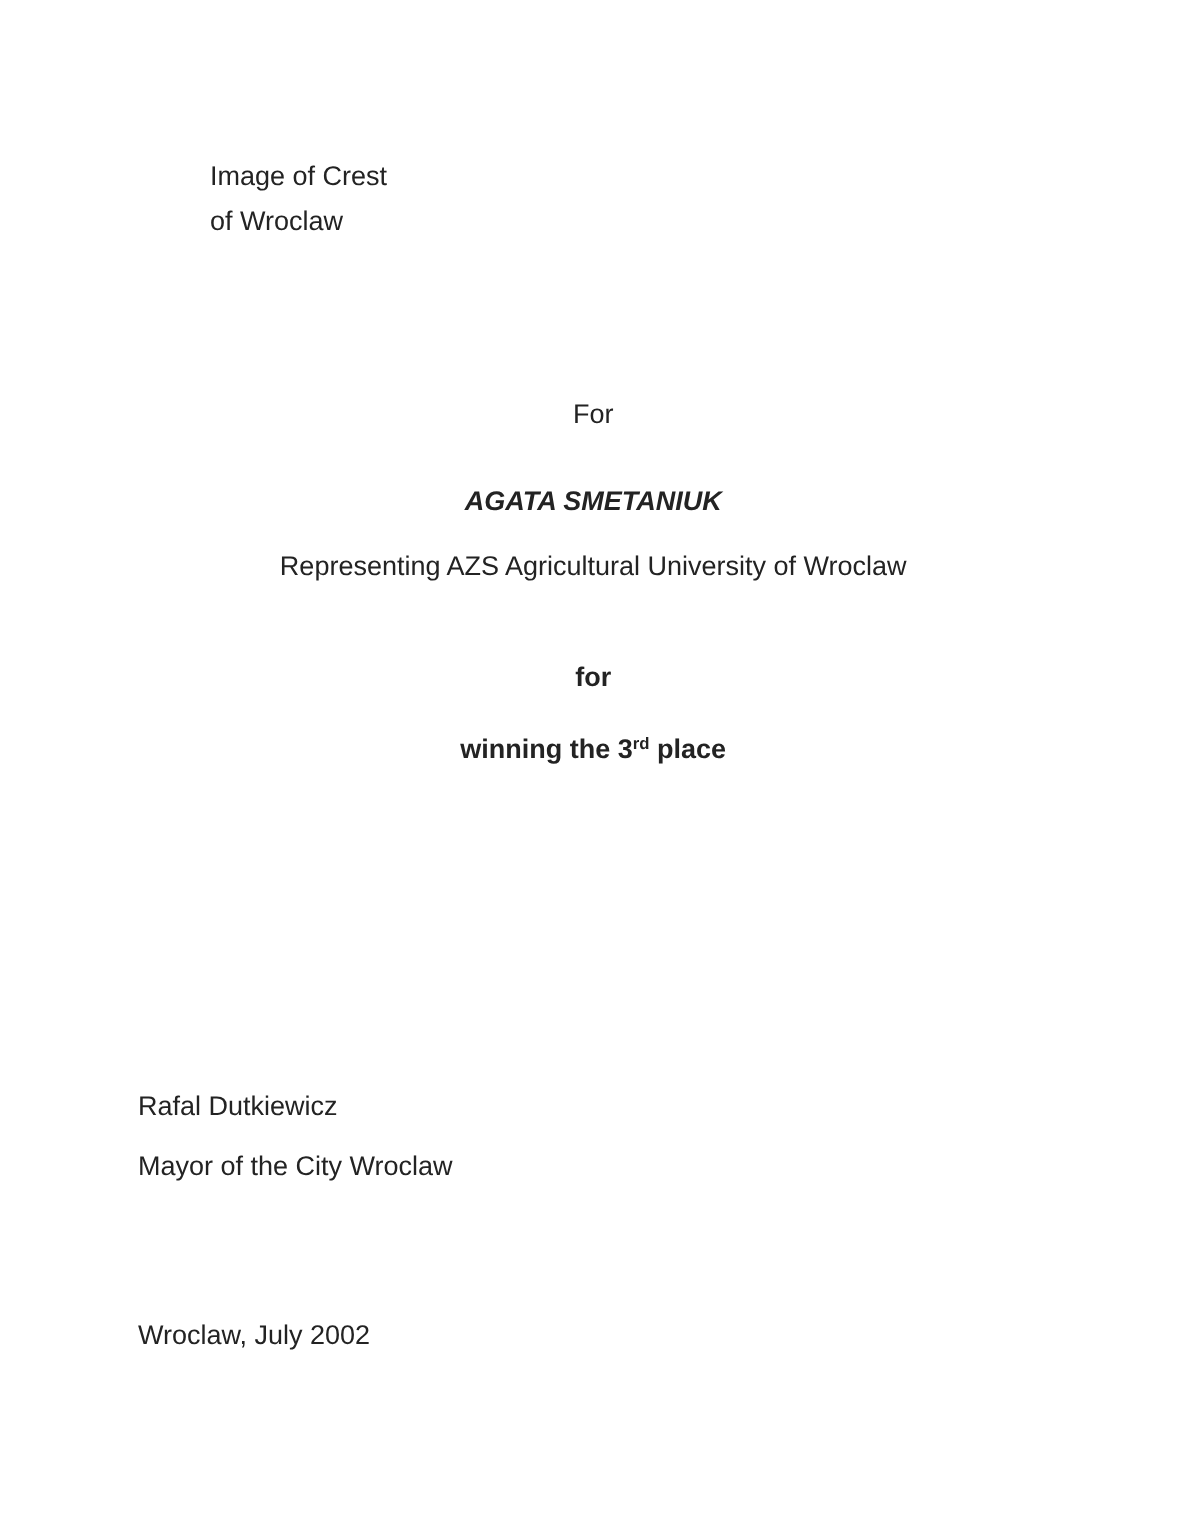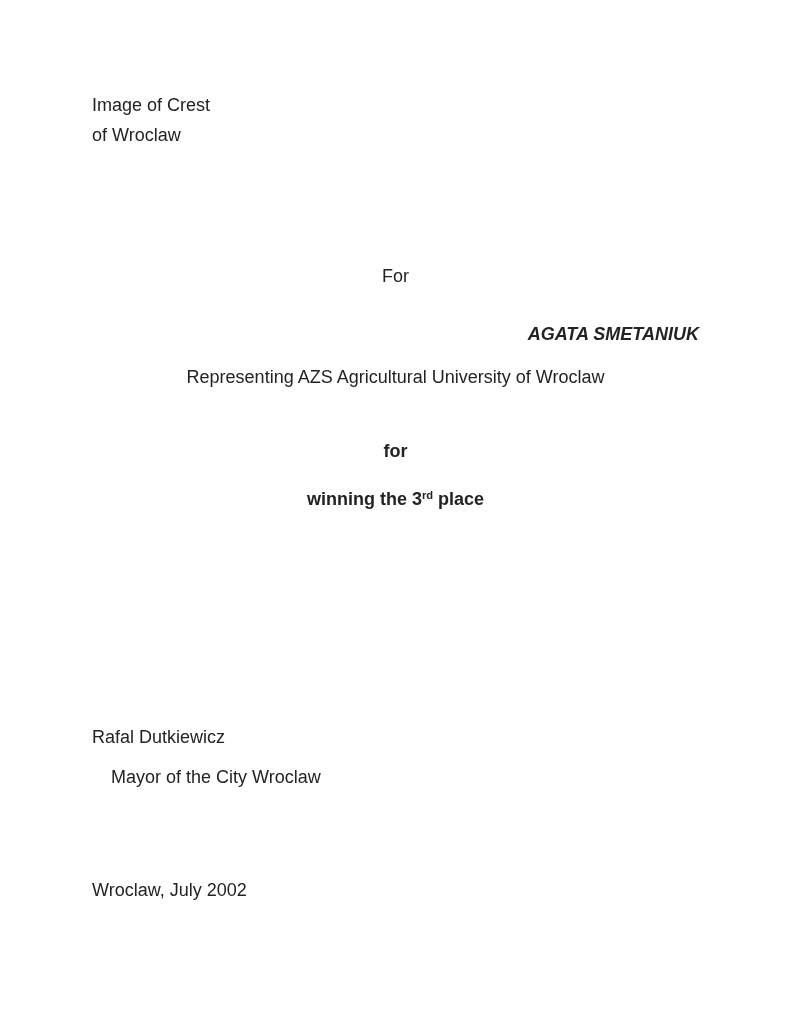--- a/index.html
+++ b/index.html
@@ -18,35 +18,35 @@
     overflow: hidden;
   }
   .para {
     position: absolute;
     left: 92px;
     right: 92px;
   }
   .left   { text-align: left; }
   .center { text-align: center; }
   .bold   { font-weight: bold; }
-  .italic { font-style: italic; text-align: right; }
+  .italic { font-style: italic; }
   sup {
     font-size: 0.62em;
     line-height: 0;
     vertical-align: baseline;
     position: relative;
     top: -0.55em;
   }
 </style>
 </head>
 <body>
 
 <div class="page">
 
-  <div class="para left" style="top: 90px;">
+  <div class="para left" style="top: 102px; margin-left: 48px;">
     <div>Image of Crest</div>
     <div>of Wroclaw</div>
   </div>
 
 
   <div class="para center" style="top: 261px;">For</div>
 
   <div class="para center bold italic" style="top: 319px;">AGATA SMETANIUK</div>
 
   <div class="para center" style="top: 362px;">Representing AZS Agricultural University of Wroclaw</div>
@@ -54,17 +54,17 @@
   <div class="para center bold" style="top: 436px;">for</div>
 
   <div class="para center bold" style="top: 472px; margin-top: 12px;">
     <span>winning the 3</span><sup>rd</sup><span> place</span>
   </div>
 
 
 
   <div class="para left" style="top: 722px;">Rafal Dutkiewicz</div>
 
-  <div class="para left" style="top: 762px; margin-left: 19px;">Mayor of the City Wroclaw</div>
+  <div class="para left" style="top: 762px;">Mayor of the City Wroclaw</div>
 
   <div class="para left" style="top: 875px;">Wroclaw, July 2002</div>
 
 </div>
 
 </body></html>

